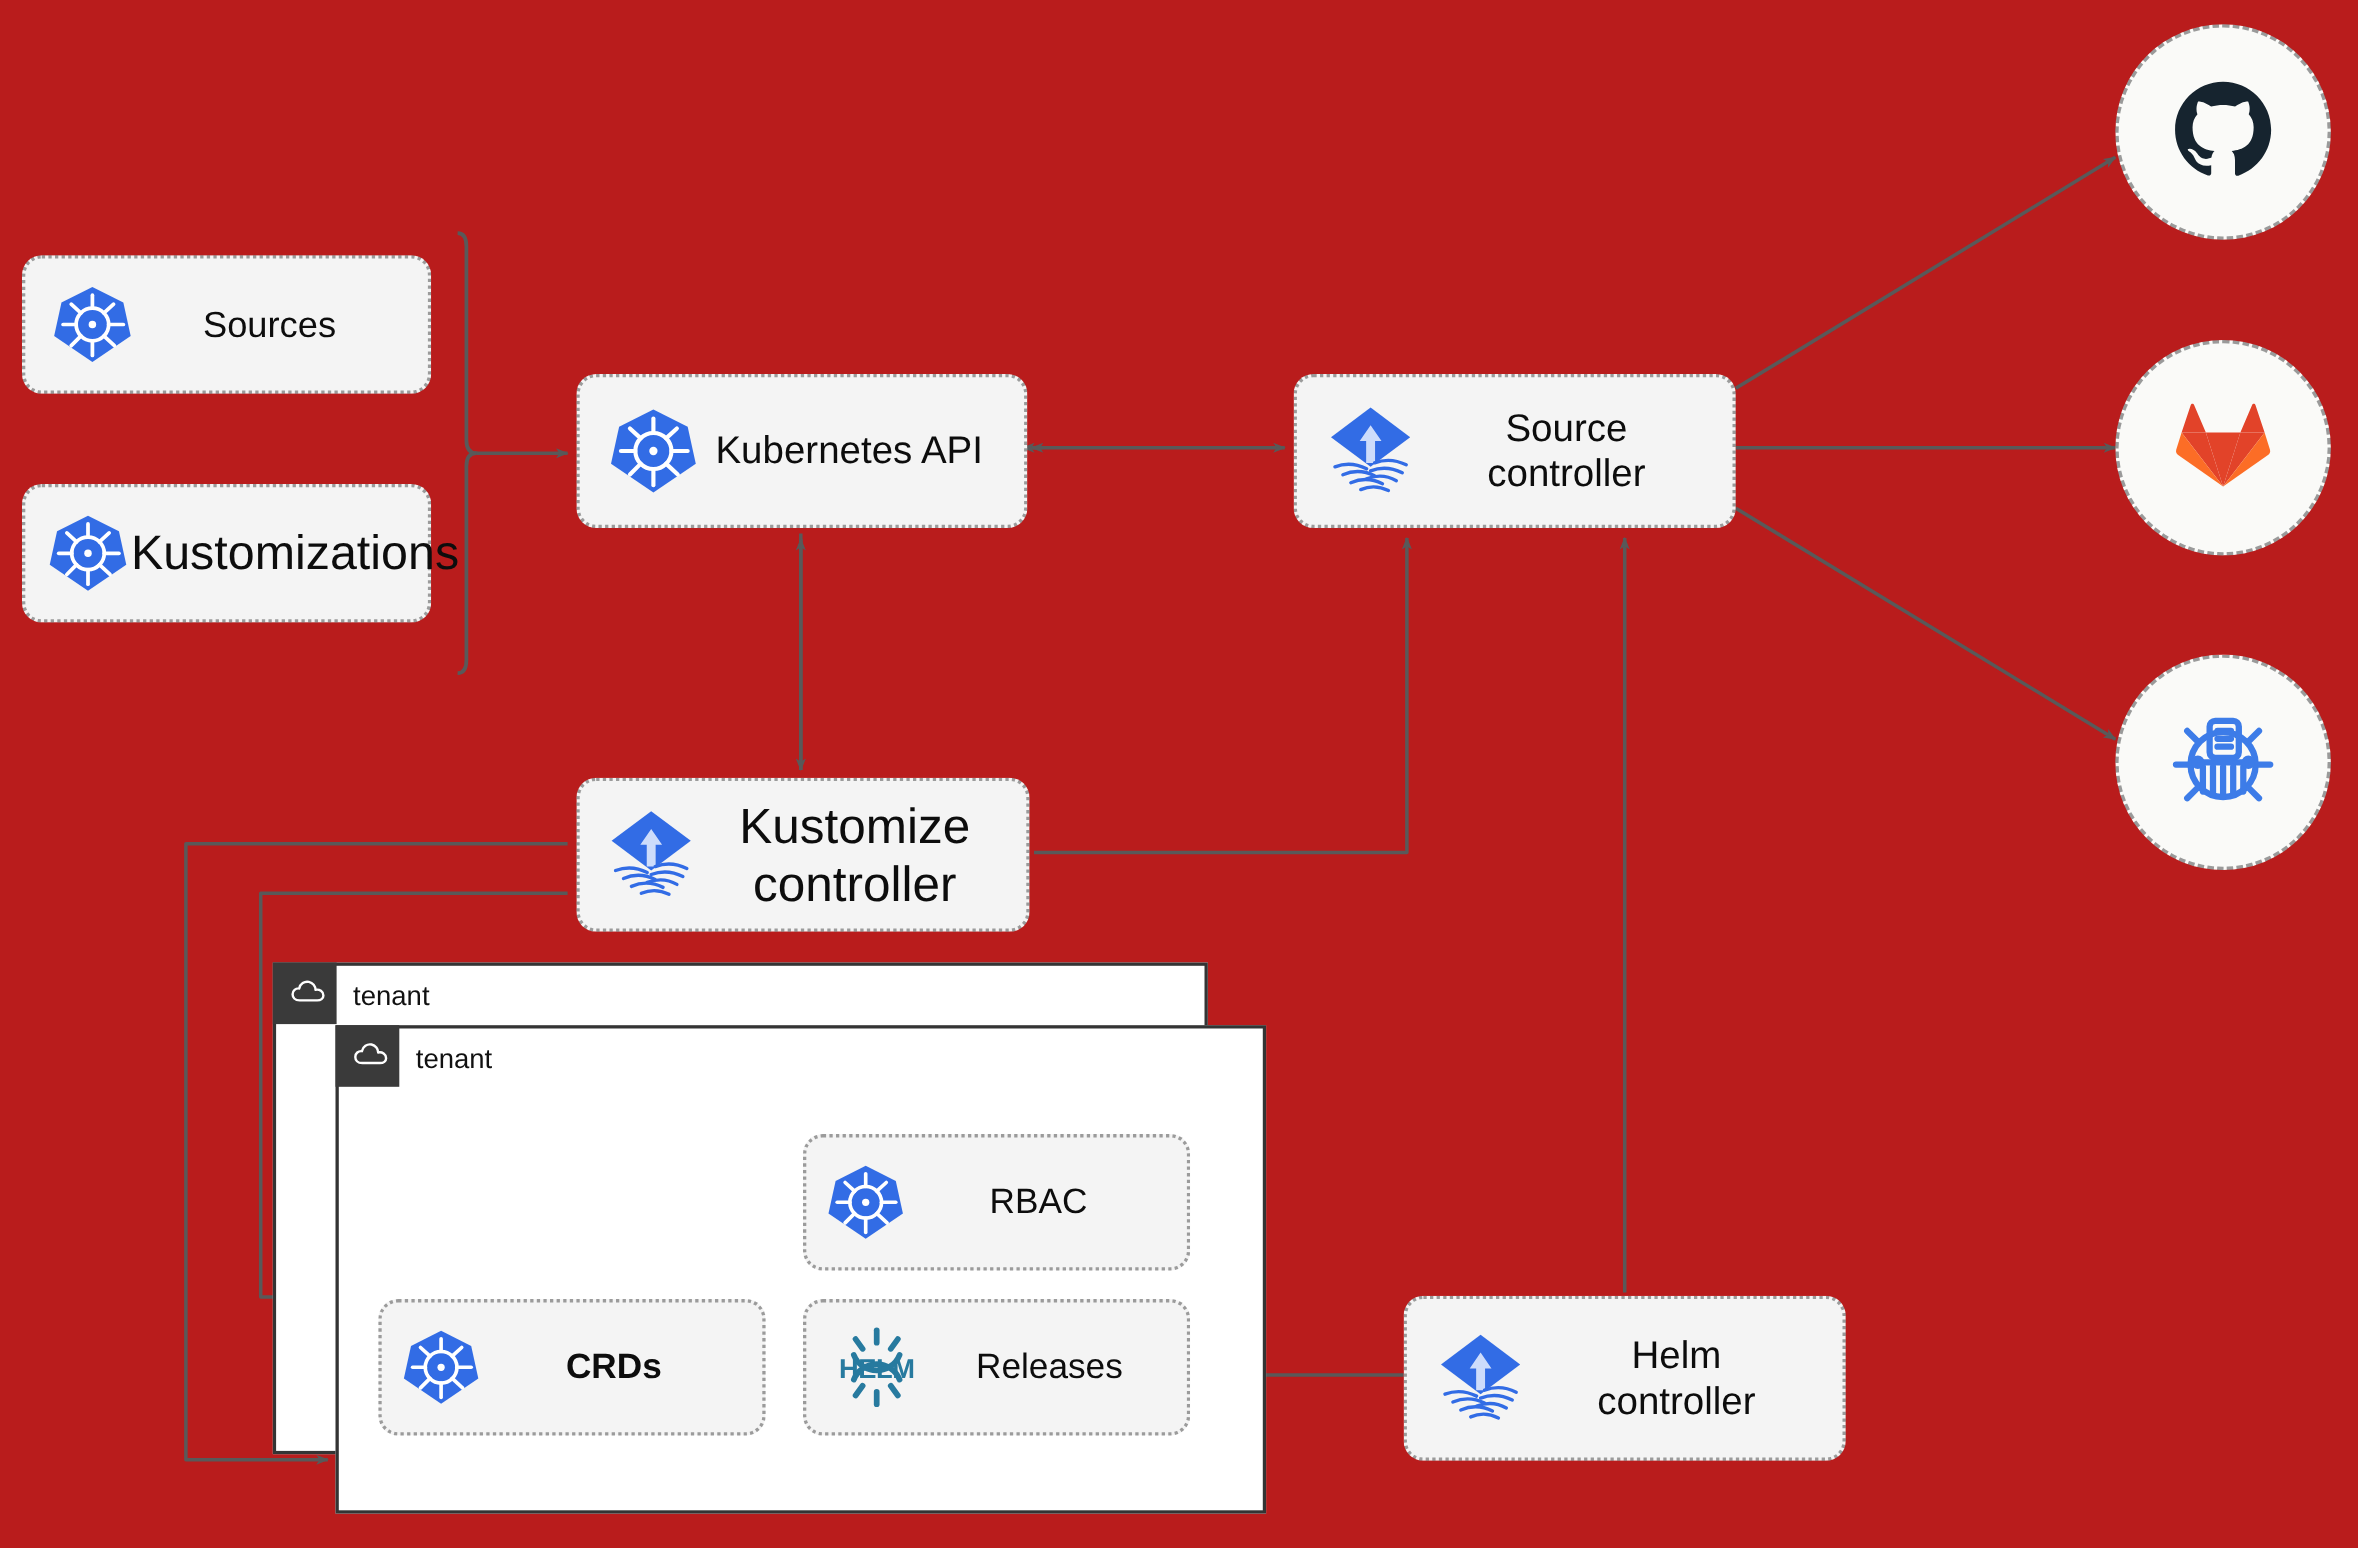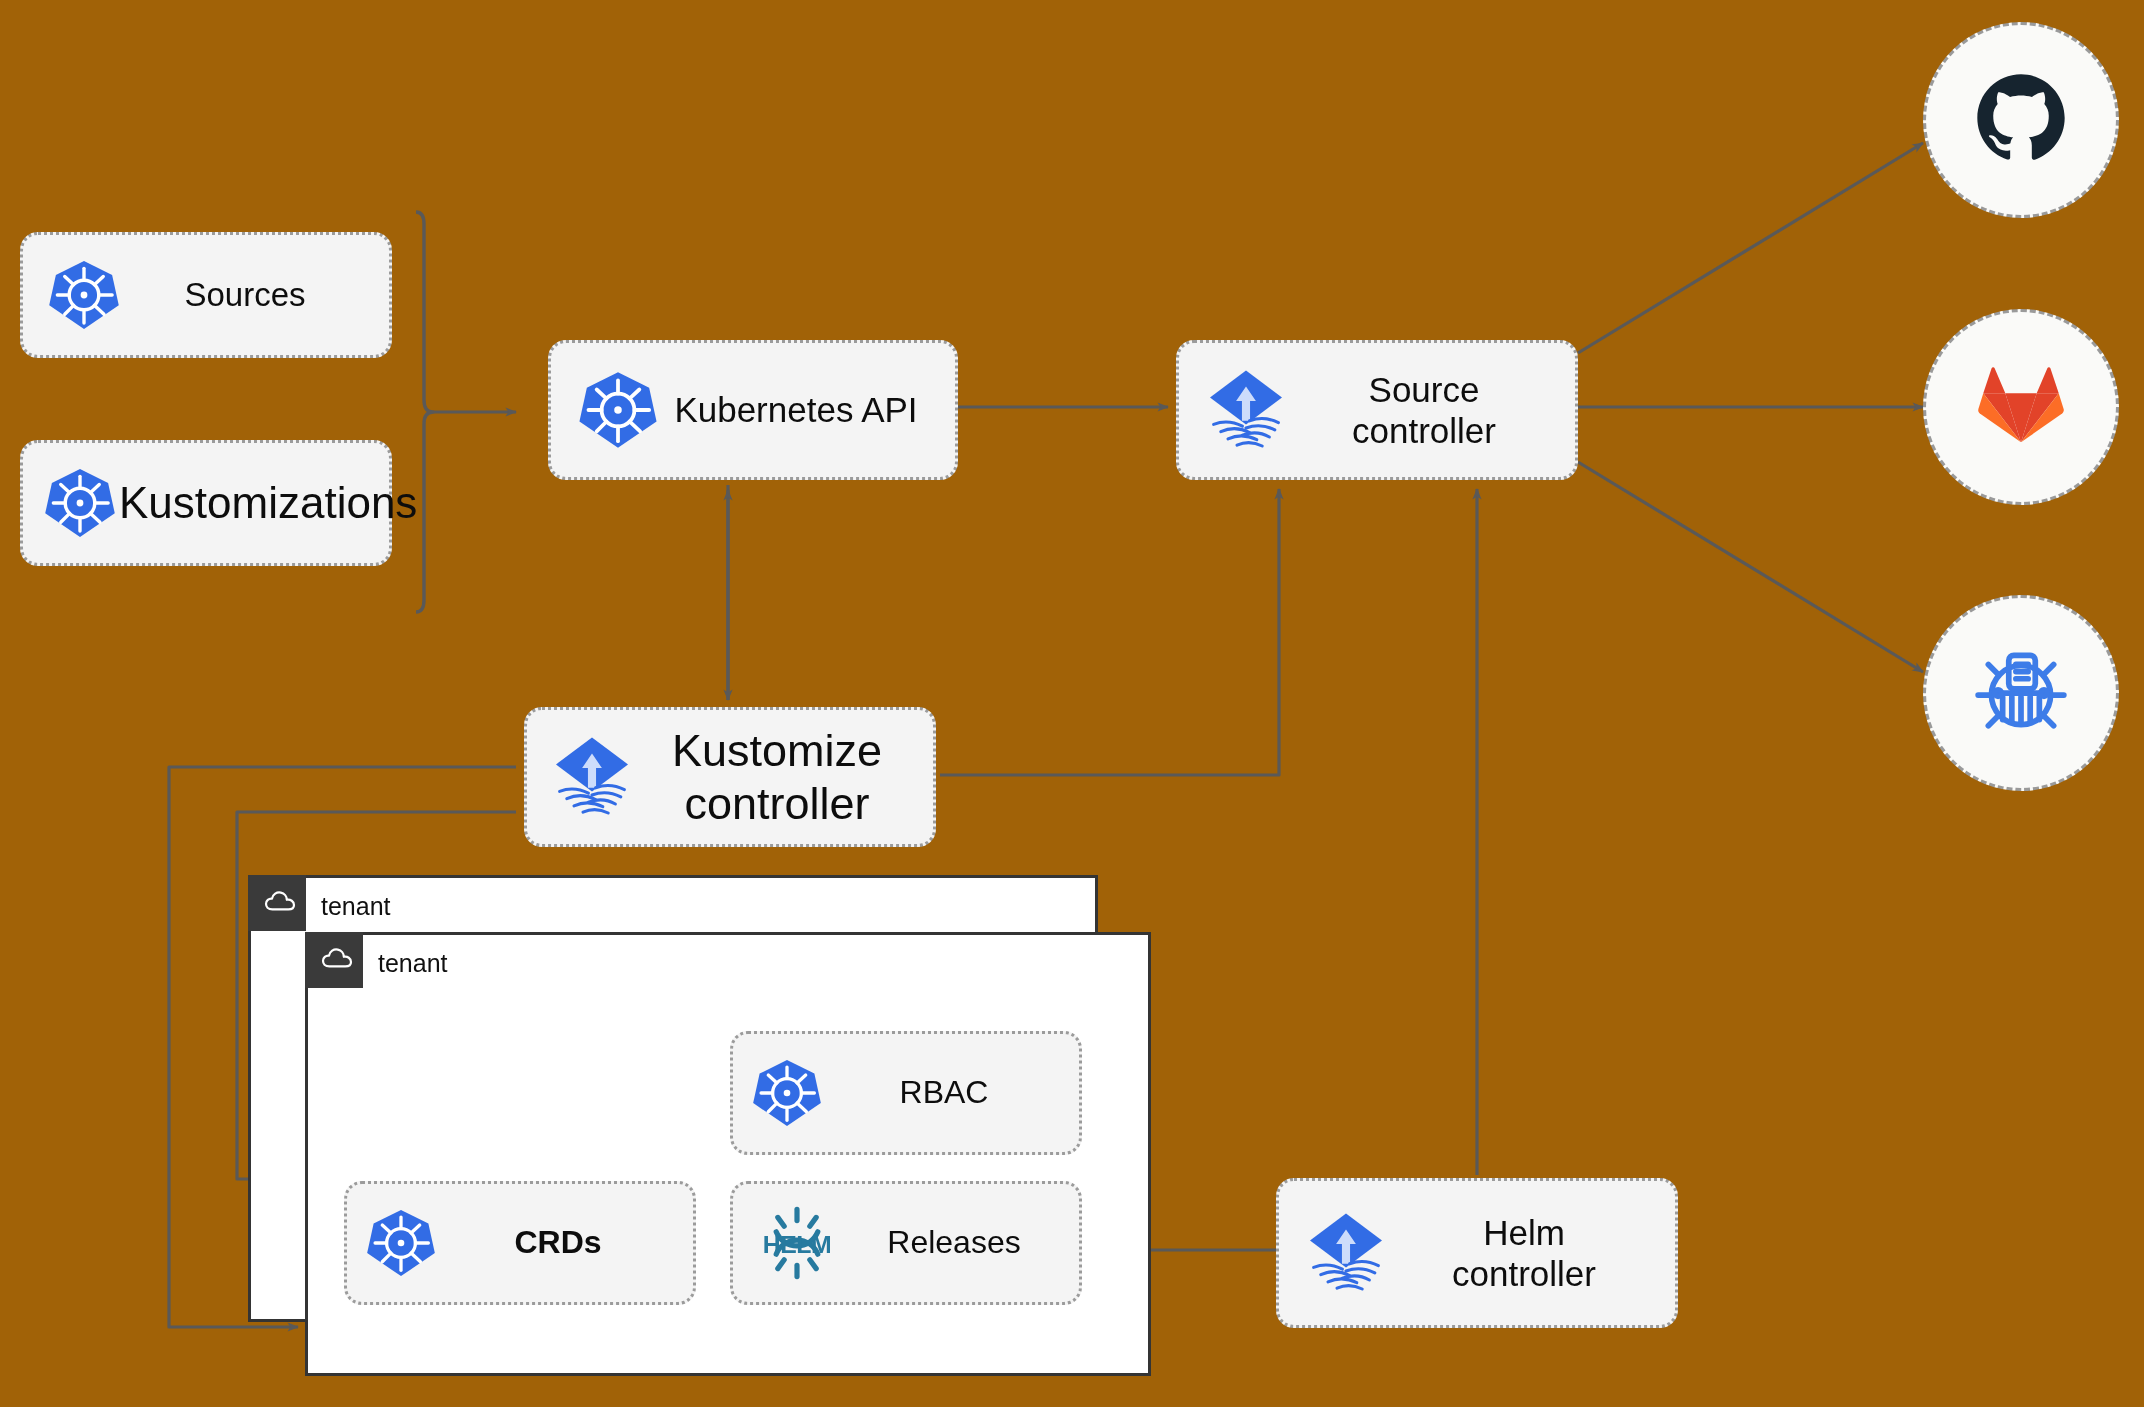--- a/index.html
+++ b/index.html
@@ -1,17 +1,17 @@
 <!DOCTYPE html>
 <html><head>
 <meta charset="utf-8">
 <style>
   html,body{margin:0;padding:0;background:#ffffff;}
   body{font-family:"Liberation Sans","DejaVu Sans",sans-serif;}
-  #stage{position:relative;width:2144px;height:1407px;background:#a16207;overflow:hidden;}
+  #stage{position:relative;width:2144px;height:1407px;background:#b91c1c;overflow:hidden;}
   #wires{position:absolute;left:0;top:0;width:2144px;height:1407px;pointer-events:none;}
 
   
   .node{position:absolute;box-sizing:border-box;background:#f4f4f4;
         border:3px dotted #9b9b9b;border-radius:18px;
         display:flex;align-items:center;}
   .node .ico{flex:0 0 auto;display:flex;align-items:center;justify-content:center;}
   .node .lbl{flex:1 1 auto;text-align:center;color:#0d0d0d;line-height:1.18;}
 
   
@@ -101,21 +101,21 @@
           <line x1="24" y1="25" x2="36" y2="36"></line>
             <line x1="64" y1="64" x2="77" y2="76"></line>
           <line x1="76" y1="25" x2="64" y2="36"></line>
             <line x1="36" y1="64" x2="24" y2="76"></line>
         </g>
       </svg>
     </span>
     <span class="lbl" style="font-size:44px;">Kustomizations</span>
   </div>
 
-  <div class="node" style="left:548px;top:340px;width:410px;height:140px;padding:0 24px;">
+  <div class="node" style="left:524px;top:340px;width:410px;height:140px;padding:0 24px;">
     <span class="ico" style="width:86px;height:86px;">
       <svg viewBox="0 0 100 100" width="82" height="82" aria-hidden="true">
         <polygon points="50,4 88,23 97,64 50,96 3,64 12,23" fill="#326ce5"></polygon>
         <g stroke="#fff" stroke-width="4.6" fill="none" stroke-linecap="round">
           <circle cx="50" cy="50" r="20"></circle>
             <circle cx="50" cy="50" r="4.6" fill="#fff" stroke="none"></circle>
           <line x1="50" y1="14" x2="50" y2="30"></line>
             <line x1="50" y1="70" x2="50" y2="88"></line>
           <line x1="14" y1="50" x2="30" y2="50"></line>
             <line x1="70" y1="50" x2="88" y2="50"></line>

